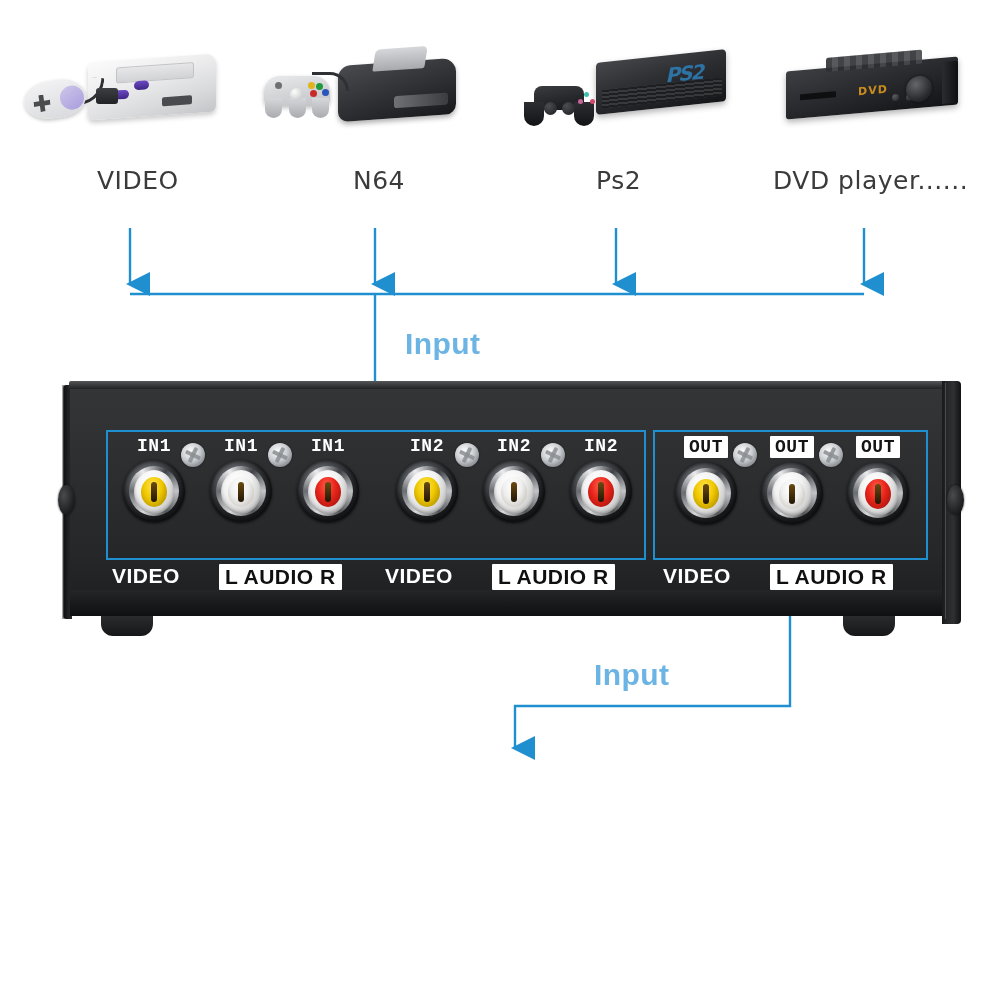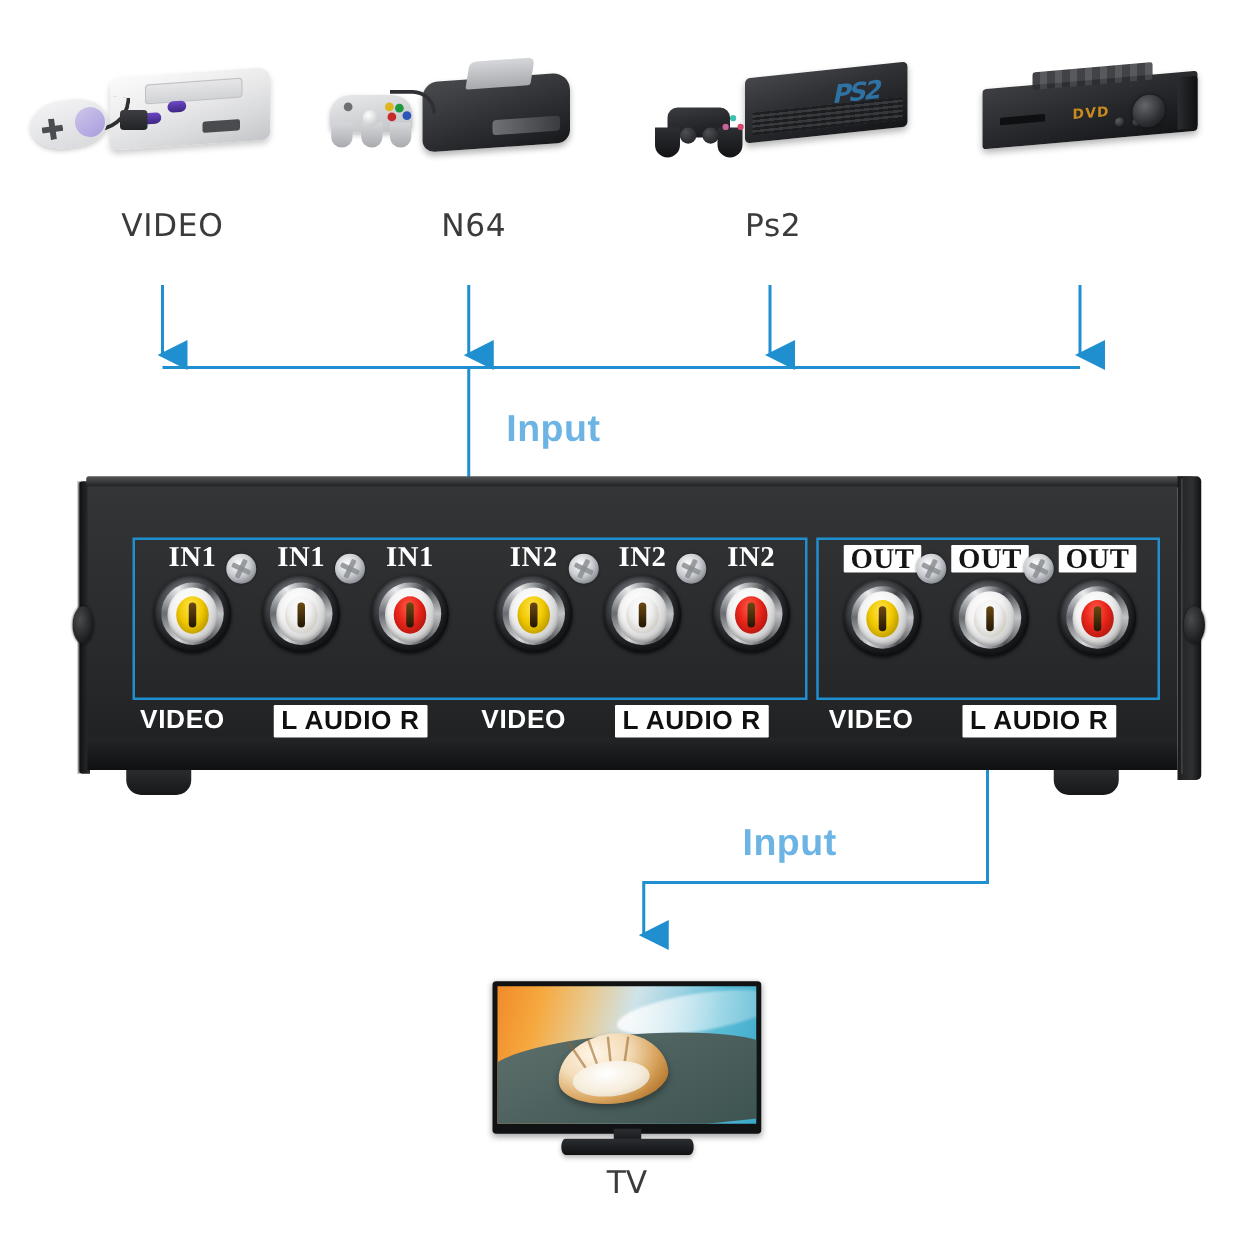--- a/index.html
+++ b/index.html
@@ -83,23 +83,23 @@
 
   
   .grp-outline{
     position:absolute;border:2px solid #1f8fd0;
     box-sizing:border-box;
   }
 
   
   .port-col{position:absolute;width:78px;text-align:center;}
   .port-tag{
-    font-weight:bold;font-size:23px;color:#ffffff;
+    font-weight:bold;font-size:18px;color:#ffffff;
     letter-spacing:.5px;line-height:20px;white-space:nowrap;
-    font-family:Liberation Serif, serif;
+    font-family:Liberation Mono, monospace;
   }
   .port-tag.boxed{
     background:#ffffff;color:#141414;padding:1px 5px;border-radius:1px;
     display:inline-block;
   }
   
   .rca{
     position:relative;width:62px;height:62px;margin:4px auto 0;
     border-radius:50%;
     background:
@@ -426,20 +426,21 @@
       <div class="dvd-sbtn" style="left:106px;top:32px;"></div>
       <div class="dvd-sbtn" style="left:120px;top:33px;"></div>
       <div class="dvd-knob"></div>
       <div class="dvd-right"></div>
     </div>
   </div>
 
   <div class="src-label" style="left:97px;top:166px;">VIDEO</div>
   <div class="src-label" style="left:353px;top:166px;">N64</div>
   <div class="src-label" style="left:596px;top:166px;">Ps2</div>
+  <div class="src-label" style="left:773px;top:166px;">DVD player......</div>
 
   <svg class="flowsvg" viewBox="0 0 1000 1000">
     <defs>
       <marker id="ah" viewBox="0 0 12 12" refX="6" refY="10" markerWidth="10" markerHeight="10" orient="auto">
         <path d="M0,0 L12,0 L6,12 Z" fill="#1f8fd0"></path>
       </marker>
     </defs>
 
     <line x1="130" y1="228" x2="130" y2="284" stroke="#1f8fd0" stroke-width="2.4" marker-end="url(#ah)"></line>
     <line x1="375" y1="228" x2="375" y2="284" stroke="#1f8fd0" stroke-width="2.4" marker-end="url(#ah)"></line>
@@ -554,33 +555,14 @@
     <div class="screw" style="left:756px;top:62px;"></div>
 
     <div class="legend" style="left:49px;top:183px;">VIDEO</div>
     <div class="legend boxed" style="left:156px;top:183px;">L  AUDIO  R</div>
     <div class="legend" style="left:322px;top:183px;">VIDEO</div>
     <div class="legend boxed" style="left:429px;top:183px;">L  AUDIO  R</div>
     <div class="legend" style="left:600px;top:183px;">VIDEO</div>
     <div class="legend boxed" style="left:707px;top:183px;">L  AUDIO  R</div>
   </div>
 
-  <div id="tv">
-    <div class="tv-bezel">
-      <div class="tv-screen">
-        <div class="surf"></div>
-        <div class="sand"></div>
-        <div class="shell">
-          <div class="body"></div>
-          <div class="rib" style="left:22px;transform:rotate(-34deg);"></div>
-          <div class="rib" style="left:32px;transform:rotate(-20deg);"></div>
-          <div class="rib" style="left:42px;transform:rotate(-6deg);"></div>
-          <div class="rib" style="left:52px;transform:rotate(8deg);"></div>
-          <div class="lip"></div>
-        </div>
-      </div>
-    </div>
-    <div class="tv-neck"></div>
-    <div class="tv-base"></div>
-    <div class="tv-caption">TV</div>
-  </div>
 
 </div>
 
 </body></html>

